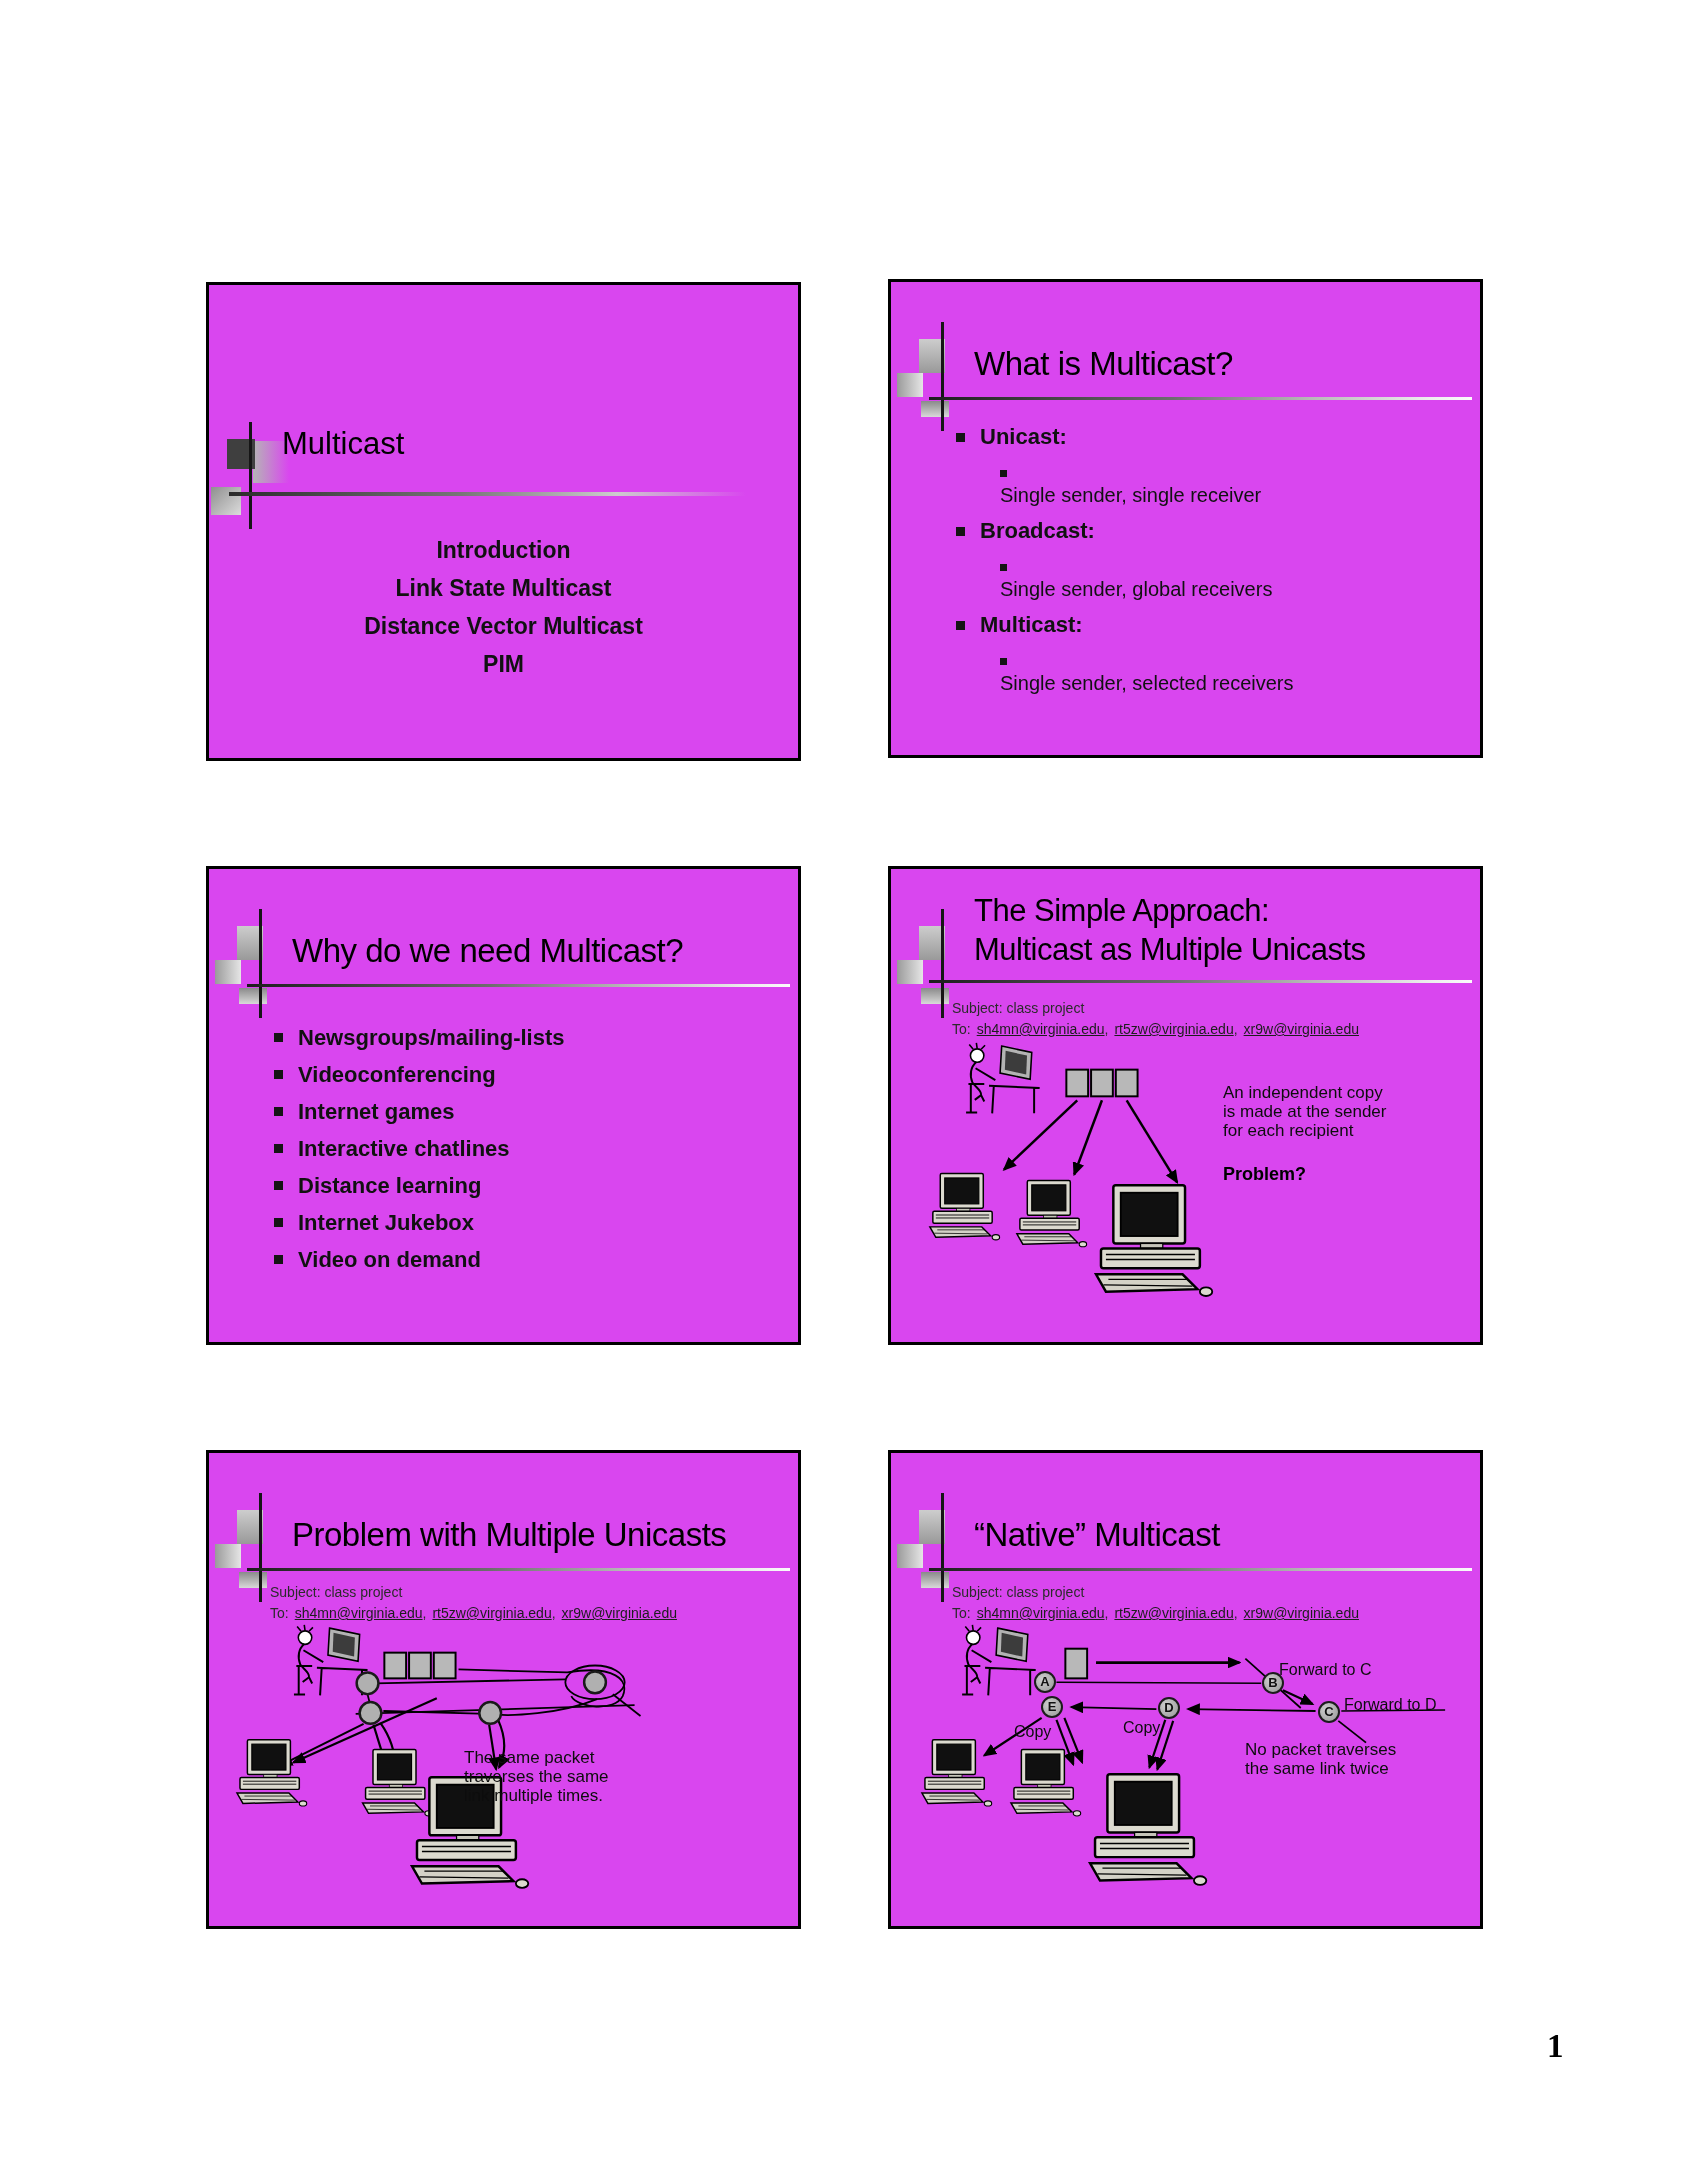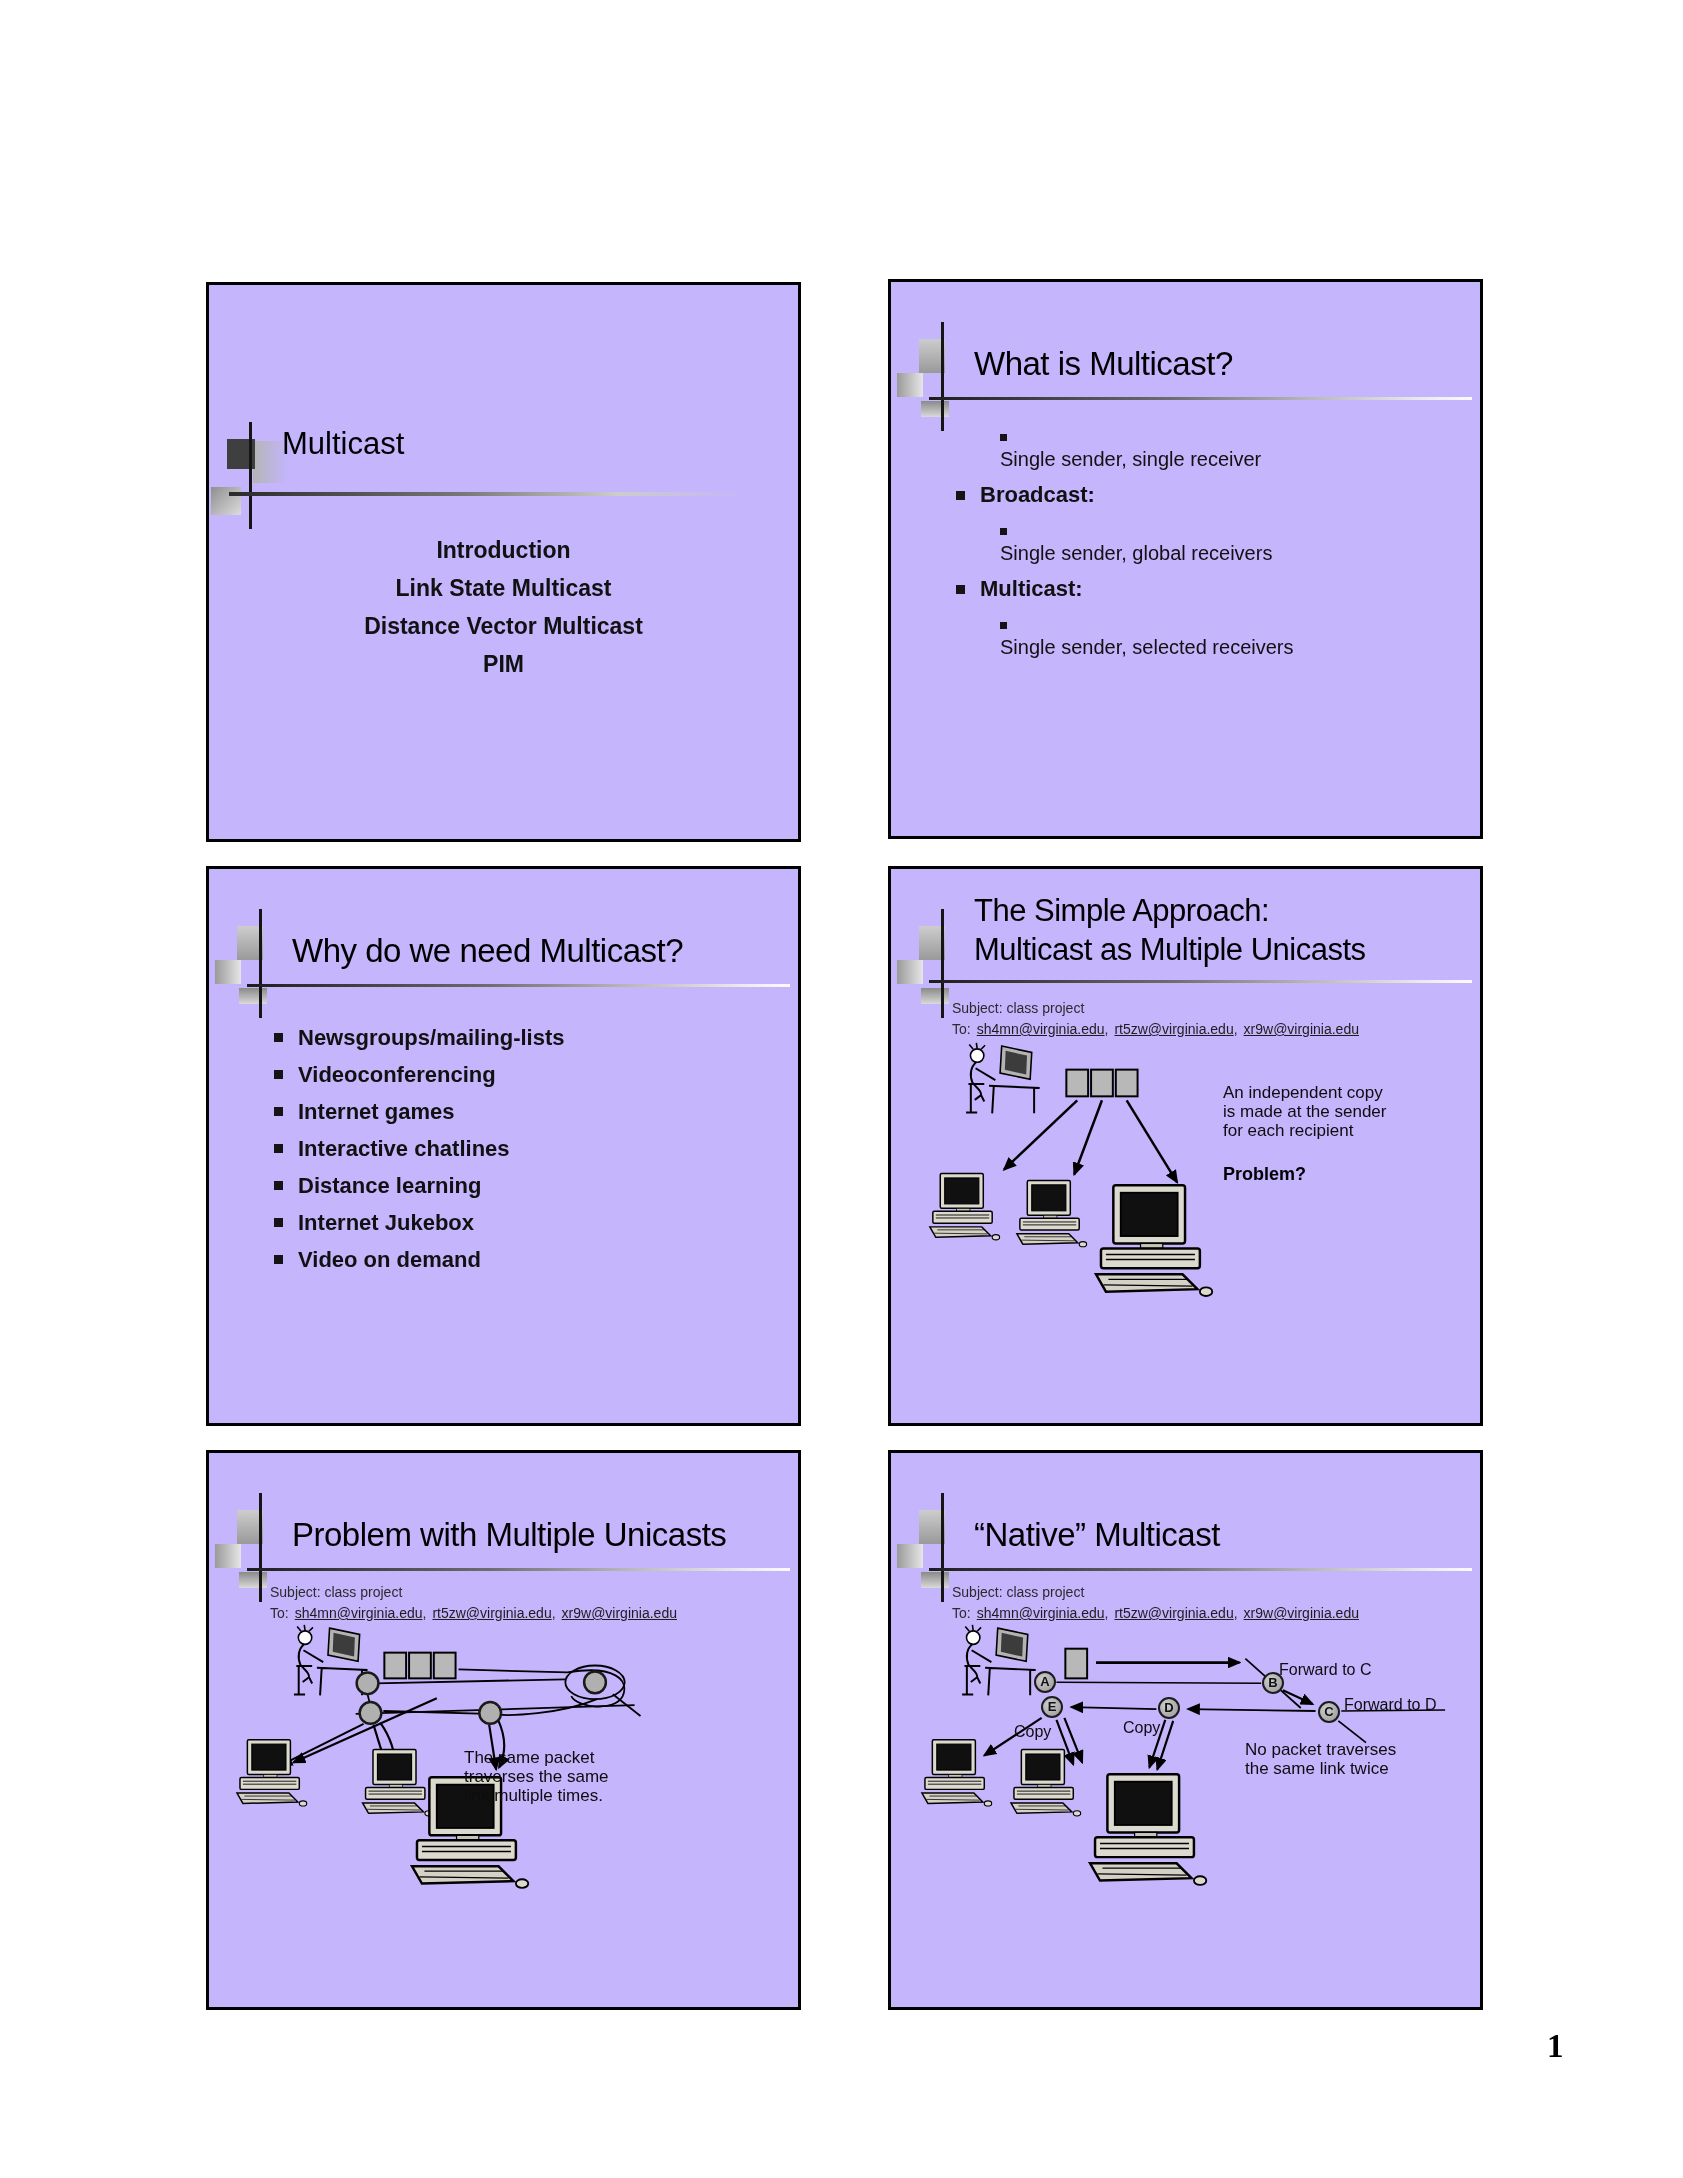--- a/index.html
+++ b/index.html
@@ -1,19 +1,19 @@
 <!DOCTYPE html>
 <html><head>
 <meta charset="utf-8">
 <style>
   html,body{margin:0;padding:0;}
   body{width:1683px;height:2178px;background:#ffffff;position:relative;
        font-family:"Liberation Sans",sans-serif;color:#111;}
 
-  .slide{position:absolute;width:595px;height:560px;background:#c4b5fd;
+  .slide{position:absolute;width:595px;height:479px;background:#d946ef;
          border:3px solid #000;box-sizing:border-box;overflow:hidden;}
   #s1{left:206px;top:282px;}
   #s2{left:888px;top:279px;}
   #s3{left:206px;top:866px;}
   #s4{left:888px;top:866px;}
   #s5{left:206px;top:1450px;}
   #s6{left:888px;top:1450px;}
 
   
   .deco,.deco1{position:absolute;left:0;top:0;width:100%;height:100%;pointer-events:none;}
@@ -130,20 +130,24 @@
 <div class="slide" id="s2">
   <div class="deco">
     <div class="d-back"></div>
     <div class="d-mid"></div>
     <div class="d-low"></div>
     <div class="d-vline"></div>
   </div>
   <div class="stitle">What is Multicast?</div>
   <div class="hrule"></div>
   <div class="blist">
+    <div class="bl-row l1">
+        <span class="blt"></span>
+        <span>Unicast:</span>
+      </div>
     <div class="bl-row l2">
         <span class="blt2"></span>
         <span>Single sender, single receiver</span>
       </div>
     <div class="bl-row l1">
         <span class="blt"></span>
         <span>Broadcast:</span>
       </div>
     <div class="bl-row l2">
         <span class="blt2"></span>

